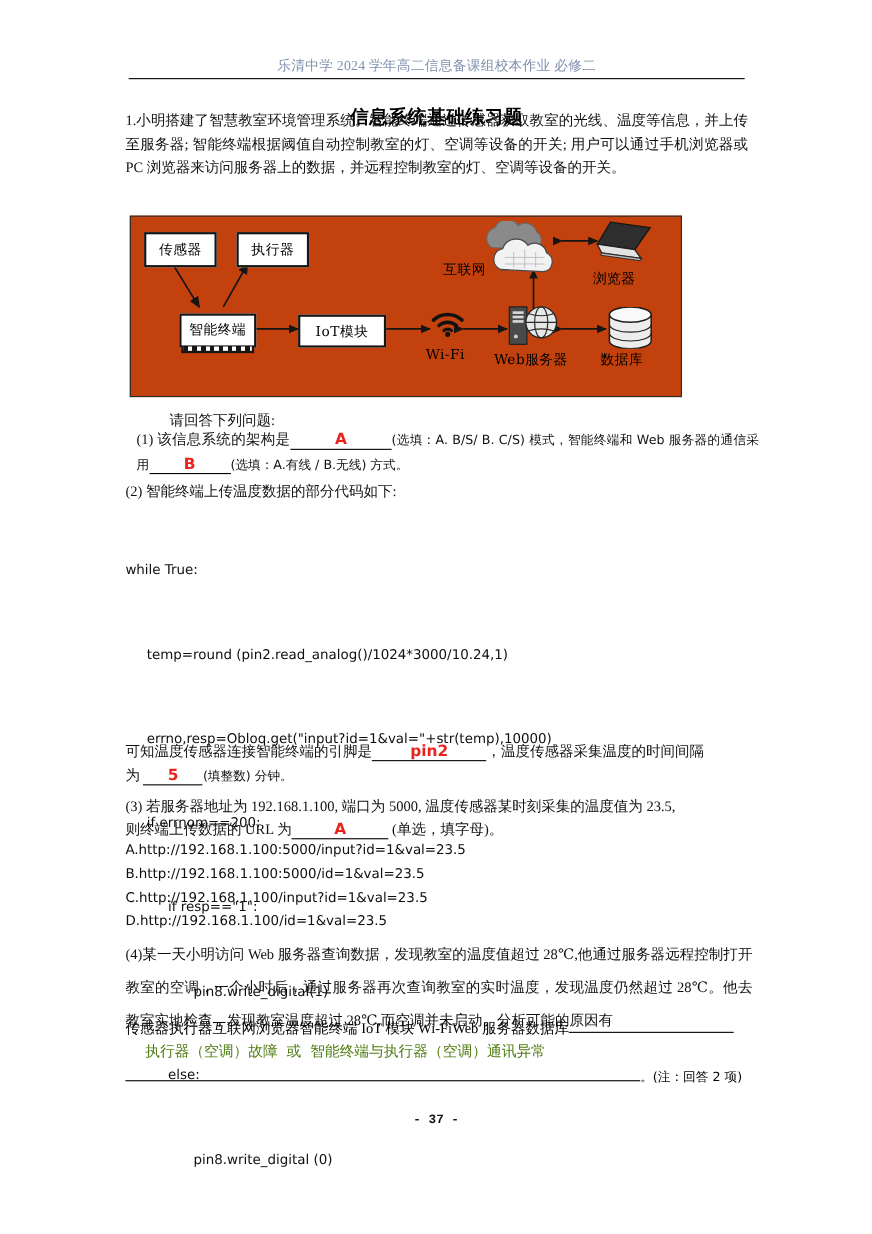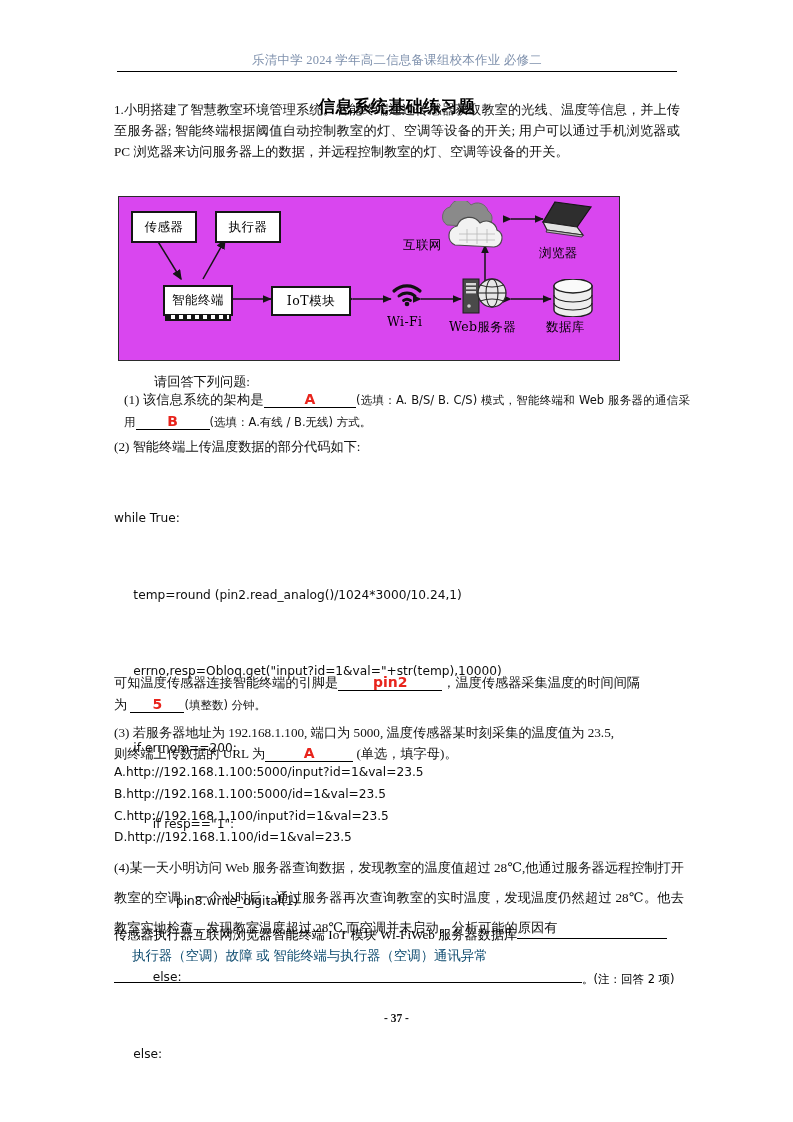--- a/index.html
+++ b/index.html
@@ -73,21 +73,21 @@
     width: 566px;
   }
   
   .diagram {
     position: absolute;
     left: 118px;
     top: 196px;
     width: 500px;
     height: 163px;
     border: 1.2px solid #2b2b2b;
-    background: #d946ef;
+    background: #c2410c;
   }
   .dbox {
     position: absolute;
     border: 2.2px solid #151515;
     background: #fff;
     font-family: "DejaVu Serif", serif;
     font-size: 12.5px;
     display: flex;
     align-items: center;
     justify-content: center;
@@ -184,31 +184,31 @@
   #ansrow2 { top: 947px; }
   #ansrow3 { top: 969px; }
 
   .longrule {
     display: inline-block;
     border-bottom: 1.6px solid #000;
     vertical-align: baseline;
     height: 13px;
   }
   .redans {
-    color: #0c4a6e;
-    font-family: Liberation Sans, sans-serif;
+    color: #4d7c0f;
+    font-family: Liberation Mono, monospace;
     font-size: 13.4px;
   }
   .pagenum {
     position: absolute;
     left: 0;
     top: 1012px;
     width: 793px;
     text-align: center;
-    font-family: Liberation Serif, serif;
+    font-family: Liberation Mono, monospace;
     font-size: 11.5px;
     font-weight: bold;
     color: #111;
   }
 </style>
 </head>
 <body>
 
 <div class="page">
 
@@ -322,20 +322,21 @@
   <div class="para" id="q2head">(2)  智能终端上传温度数据的部分代码如下:</div>
 
   <div class="code">
     <div>while True:</div>
     <div>     temp=round (pin2.read_analog()/1024*3000/10.24,1)</div>
     <div>     errno,resp=Obloq.get("input?id=1&amp;val="+str(temp),10000)</div>
     <div>     if errnom==200:</div>
     <div>          if resp=="1":</div>
     <div>                pin8.write_digital(1)</div>
     <div>          else:</div>
+    <div>                pin8.write_digital (0)</div>
     <div>     else:</div>
     
     
   </div>
 
   <div class="para" id="q2tail">
     <span>可知温度传感器连接智能终端的引脚是</span><span class="blank b3">pin2</span><span>，温度传感器采集温度的时间间隔</span>
   </div>
 
   <div class="para" id="q2tail2">

